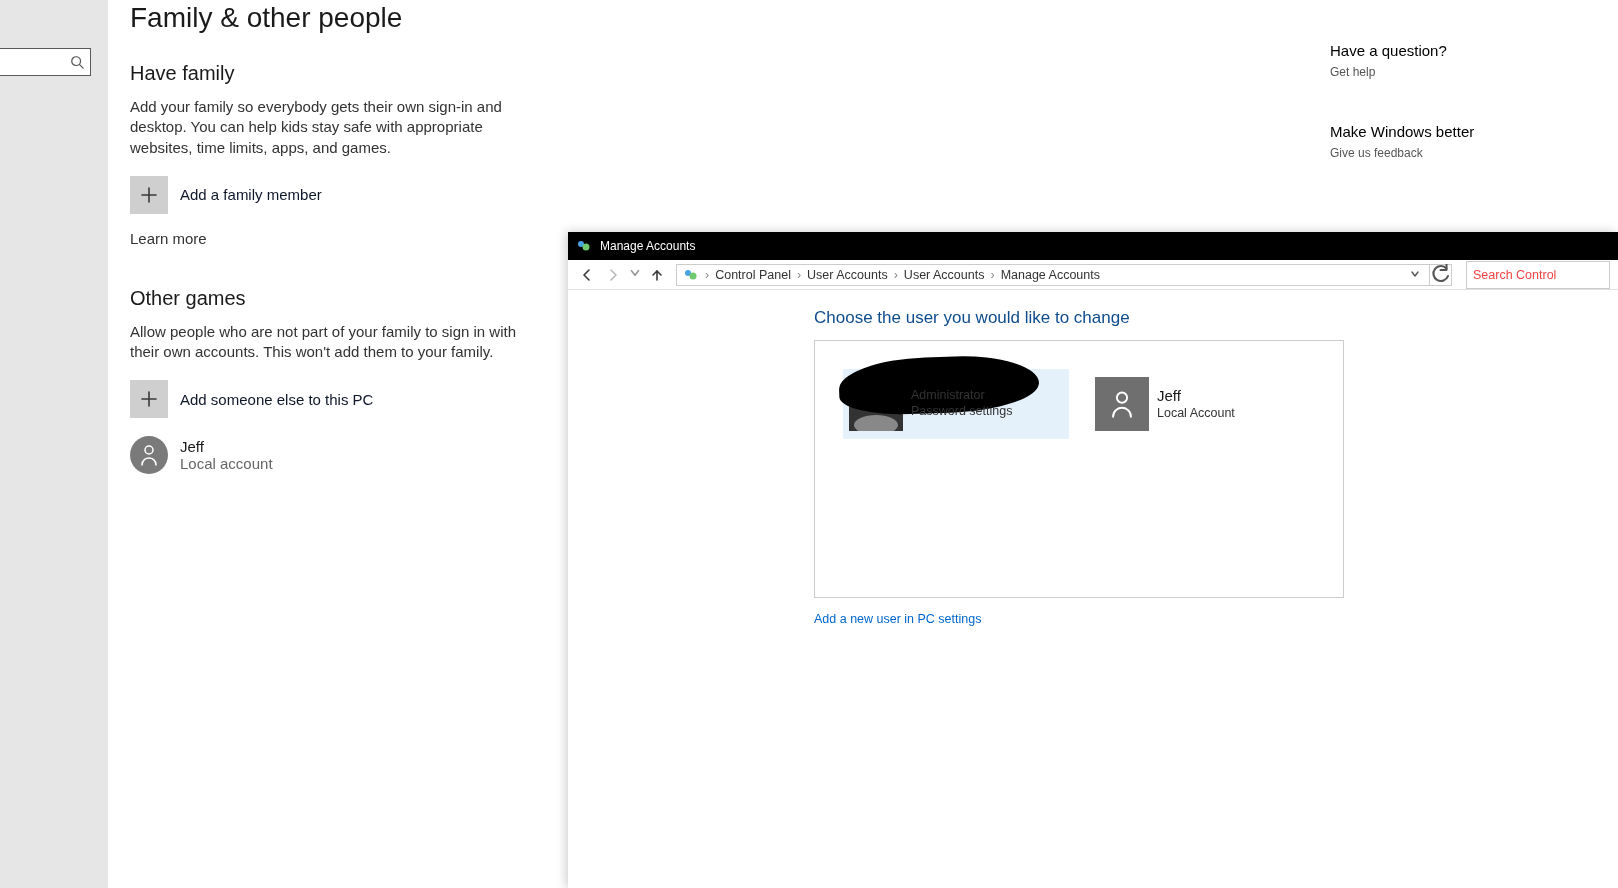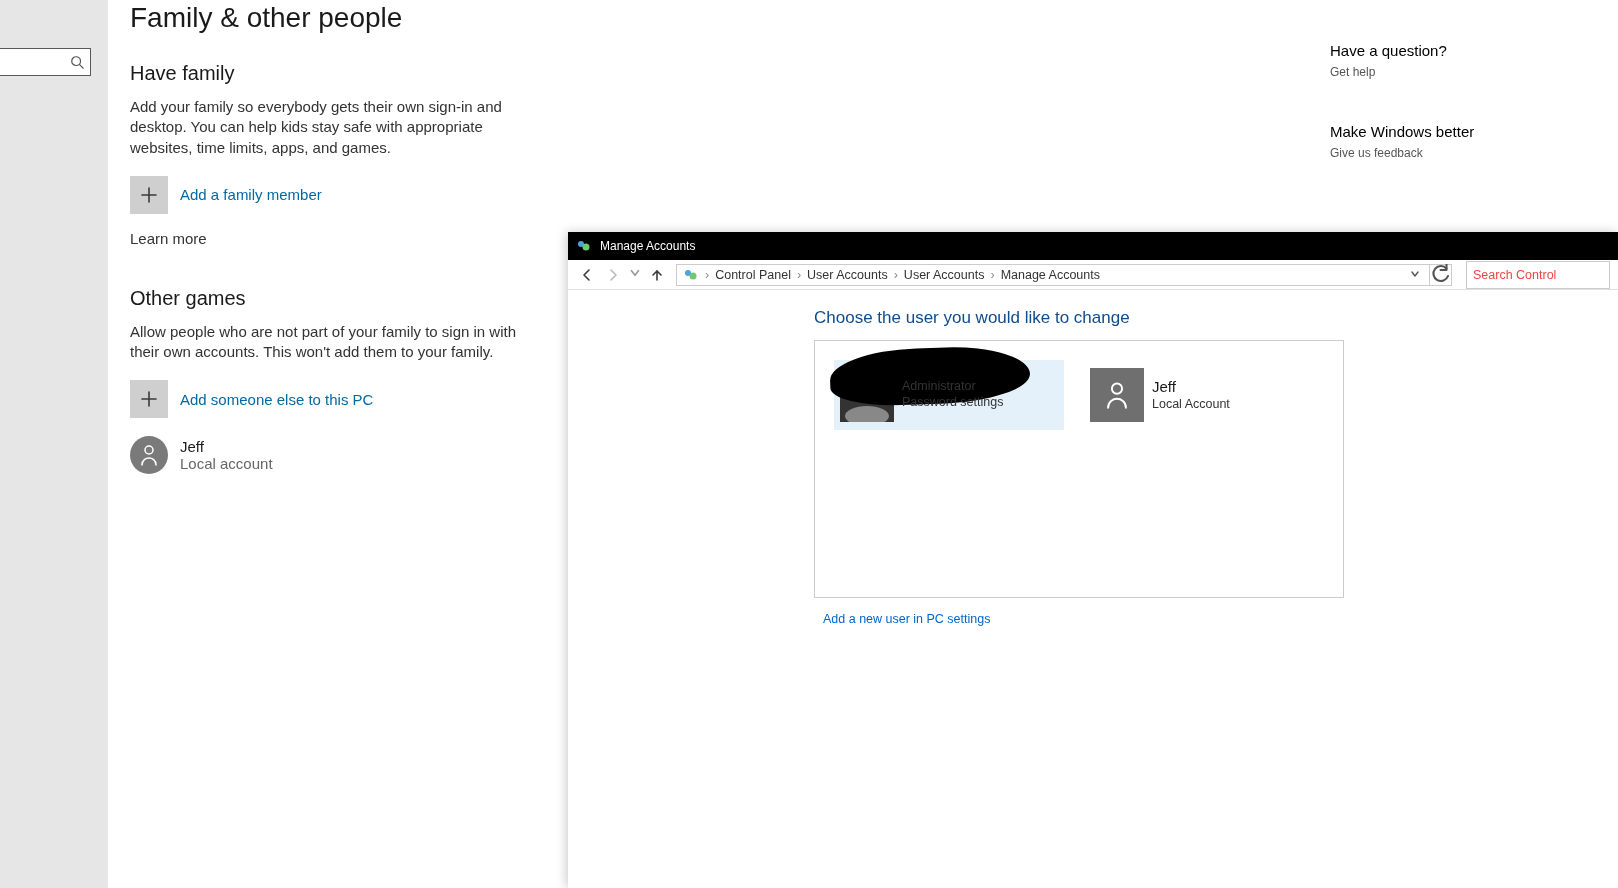--- a/index.html
+++ b/index.html
@@ -43,21 +43,21 @@
   .section-title { font-size: 20px; font-weight: 400; margin-top: 28px; color: #1a1a1a;}
   .section-desc { font-size: 15px; line-height: 1.35; color: #333; margin-top: 12px; max-width: 410px; }
   .add-row {
     display: flex; align-items: center; gap: 12px; margin-top: 18px; cursor: pointer;
   }
   .add-tile {
     width: 38px; height: 38px; background: #cfcfcf;
     display: flex; align-items: center; justify-content: center;
   }
   .add-tile svg { width: 18px; height: 18px; }
-  .add-row-label { font-size: 15px; color: #0369a1; }
+  .add-row-label { font-size: 15px; color: #0f172a; }
   .learn-more { font-size: 15px; color: #333; margin-top: 16px; cursor: pointer; }
 
   .user-row {
     display: flex; align-items: center; gap: 12px; margin-top: 18px; cursor: pointer;
   }
   .avatar-circle {
     width: 38px; height: 38px; border-radius: 50%; background: #7a7a7a;
     display: flex; align-items: center; justify-content: center;
   }
   .avatar-circle svg { width: 20px; height: 22px; }
@@ -113,21 +113,21 @@
   .cp-search { width:144px; height:22px; border:1px solid #ccc; margin-left:10px;
     display:flex; align-items:center; padding:13px 6px; color:#ef4444; overflow:hidden; white-space:nowrap;}
 
   .cp-body { position:relative; padding: 18px 0 0 0; }
   .cp-heading { color:#0f4c8c; font-size: 17px; font-weight: 400; margin-left: 246px; }
   .accounts-box {
     position:absolute; left:246px; top: 50px;
     width: 530px; height: 258px;
     border: 1px solid #ccc;
     background:#fff;
-    display:flex; align-items:flex-start; padding:19px; gap:20px;
+    display:flex; align-items:flex-start; padding:28px; gap:20px;
   }
   .acct-card {
     width: 230px; height: 70px;
     display:flex; align-items:center; gap:8px; padding:6px;
     cursor:pointer;
   }
   .acct-card.active { background:#e4f1fb; }
   .acct-pic {
     width: 54px; height: 54px; flex:none; background:#555; position:relative; overflow:hidden;
   }
@@ -139,21 +139,21 @@
   }
   .acct-pic.plain {
     background:#6f6f6f; display:flex;align-items:center;justify-content:center;
   }
   .acct-pic.plain svg { width:26px;height:28px; }
   .acct-card.active .acct-info { position:relative; }
   .acct-info { font-size:12.5px; line-height:1.25; }
   .acct-name { font-size:15px; }
   .acct-role { color:#333; }
   .add-user-link {
-    position:absolute; left:255px; top: 322px;
+    position:absolute; left:246px; top: 322px;
     font-size:12.5px; color:#0066cc; cursor:pointer;
   }
 
   
   .stroke path, .stroke line, .stroke circle, .stroke polyline { stroke:#555; stroke-width:1.4; fill:none; stroke-linecap:round; stroke-linejoin:round;}
   .stroke-dark path, .stroke-dark line, .stroke-dark polyline { stroke:#3a3a3a; stroke-width:1.6; fill:none; stroke-linecap:round; stroke-linejoin:round;}
   .person-white path { fill:none; stroke:#fff; stroke-width:1.5; stroke-linecap:round;}
 </style>
 </head>
 <body>

